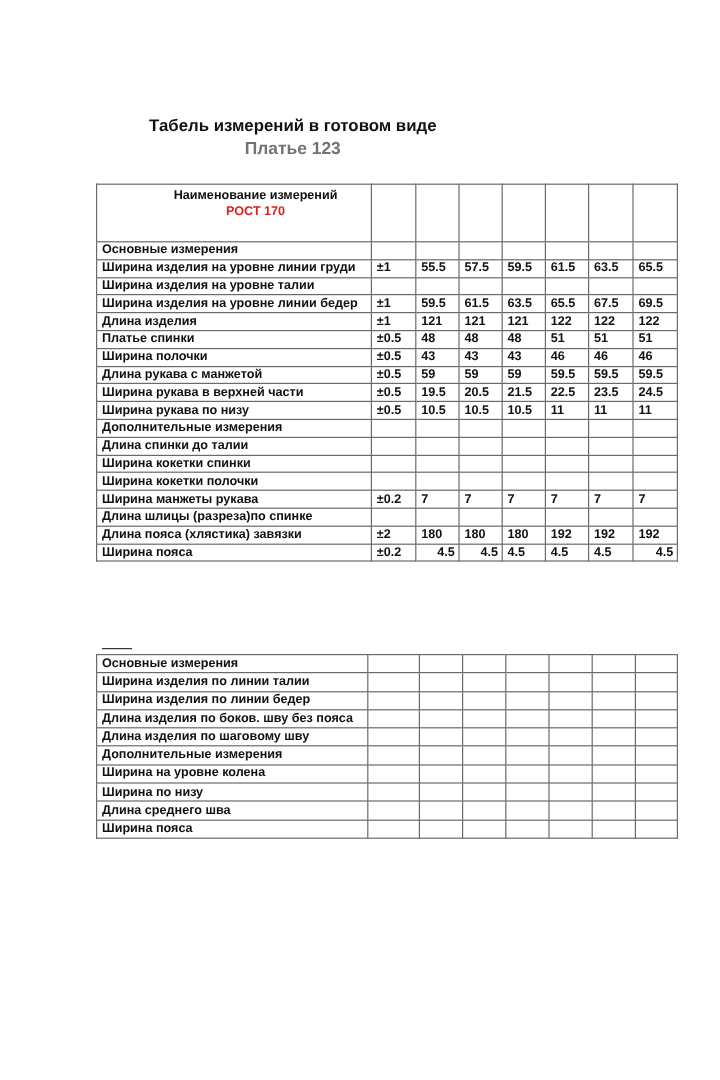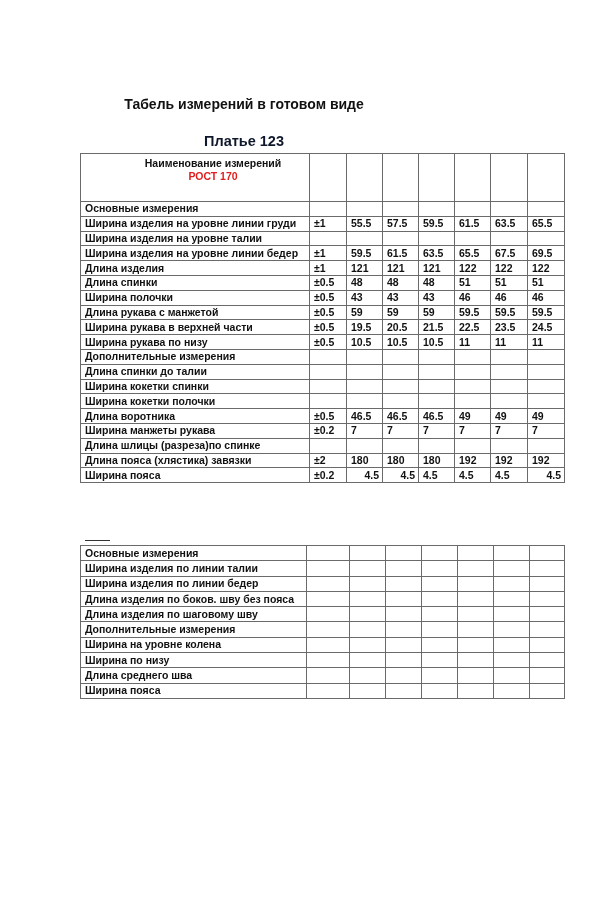--- a/index.html
+++ b/index.html
@@ -1,20 +1,20 @@
 <!DOCTYPE html>
 <html><head>
 <meta charset="utf-8">
 <style>
   html, body { margin: 0; padding: 0; background: #ffffff; }
   body { width: 600px; height: 900px; position: relative; overflow: hidden;
          font-family: "Liberation Sans", "DejaVu Sans", sans-serif; color: #111; }
   .title { position: absolute; left: 0; width: 488px; text-align: center; font-weight: bold; }
   .title.main { top: 96px; font-size: 14px; }
-  .title.sub { top: 116px; font-size: 14.5px; color: #0f172a; margin-top: 17px; }
+  .title.sub { top: 116px; font-size: 14.5px; color: #737373; }
   table { position: absolute; border-collapse: collapse; table-layout: fixed; font-weight: bold; font-size: 10.5px; }
   td { border: 1px solid #6a6a6a; padding: 0 0 0 4px; white-space: nowrap; overflow: hidden; line-height: 13px; vertical-align: middle; }
   #t1 { left: 80px; top: 153px; width: 484px; }
   #t1 tr.body-row td { height: 13.8px; }
   #t1 tr.head td { height: 44px; vertical-align: top; padding-top: 3px; padding-left: 36px; }
   #t1 td.name-head { text-align: center; }
   .red { color: #e02020; }
   .otkl-head { text-align: center; line-height: 13px; }
   .num.right { text-align: right; padding-right: 3px; }
   #t2 { left: 80px; top: 545px; width: 484px; }
@@ -100,21 +100,21 @@
         <td>Длина изделия</td>
         <td>±1</td>
         <td>121</td>
         <td>121</td>
         <td>121</td>
         <td>122</td>
         <td>122</td>
         <td>122</td>
       </tr>
       <tr class="body-row">
-        <td>Длина спинки</td>
+        <td>Платье спинки</td>
         <td>±0.5</td>
         <td>48</td>
         <td>48</td>
         <td>48</td>
         <td>51</td>
         <td>51</td>
         <td>51</td>
       </tr>
       <tr class="body-row">
         <td>Ширина полочки</td>
@@ -188,30 +188,20 @@
       </tr>
       <tr class="body-row">
         <td>Ширина кокетки полочки</td>
         <td></td>
         <td></td>
         <td></td>
         <td></td>
         <td></td>
         <td></td>
         <td></td>
-      </tr>
-      <tr class="body-row">
-        <td>Длина воротника</td>
-        <td>±0.5</td>
-        <td>46.5</td>
-        <td>46.5</td>
-        <td>46.5</td>
-        <td>49</td>
-        <td>49</td>
-        <td>49</td>
       </tr>
       <tr class="body-row">
         <td>Ширина манжеты рукава</td>
         <td>±0.2</td>
         <td>7</td>
         <td>7</td>
         <td>7</td>
         <td>7</td>
         <td>7</td>
         <td>7</td>

